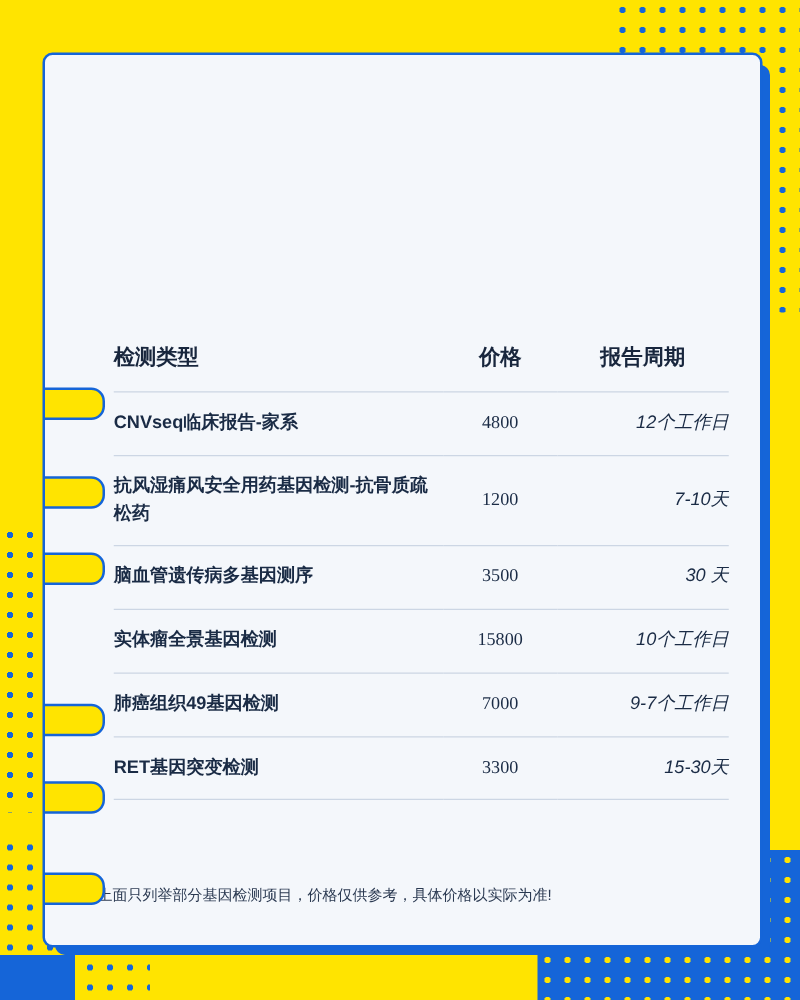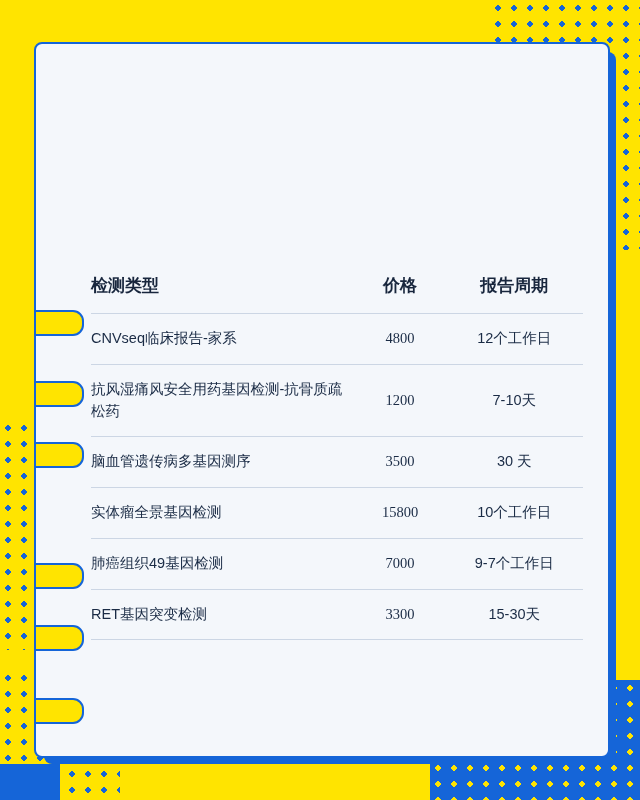--- a/index.html
+++ b/index.html
@@ -165,23 +165,23 @@
     border-bottom: 1px solid #ccd6e4;
     text-align: left;
   }
   th.c-price, th.c-period { text-align: center; }
   td {
     padding: 14px 0;
     border-bottom: 1px solid #ccd6e4;
     vertical-align: middle;
     line-height: 1.5;
   }
-  td.c-name { width: 258px; padding-right: 10px; }
+  td.c-name { width: 258px; padding-right: 10px; font-weight: bold; }
   td.c-price { width: 92px; text-align: center; font-family: Liberation Serif, serif; }
-  td.c-period { width: 140px; text-align: center; }
+  td.c-period { width: 140px; text-align: right; font-style: italic; }
   tr:last-child td { border-bottom: 1px solid #ccd6e4; }
 
   .note {
     position: absolute;
     left: 42px;
     top: 664px;
     width: 470px;
     font-size: 12px;
     color: #2b3a52;
   }
@@ -237,20 +237,21 @@
           </tr>
           <tr>
             <td class="c-name">RET基因突变检测</td>
             <td class="c-price">3300</td>
             <td class="c-period">15-30天</td>
           </tr>
         </tbody>
       </table>
     </div>
 
+    <div class="note">上面只列举部分基因检测项目，价格仅供参考，具体价格以实际为准!</div>
 
     <span class="tab" style="top:266px;"></span>
     <span class="tab" style="top:337px;"></span>
     <span class="tab" style="top:398px;"></span>
     <span class="tab" style="top:519px;"></span>
     <span class="tab" style="top:581px;"></span>
     <span class="tab" style="top:654px;"></span>
   </div>
 </div>
 

